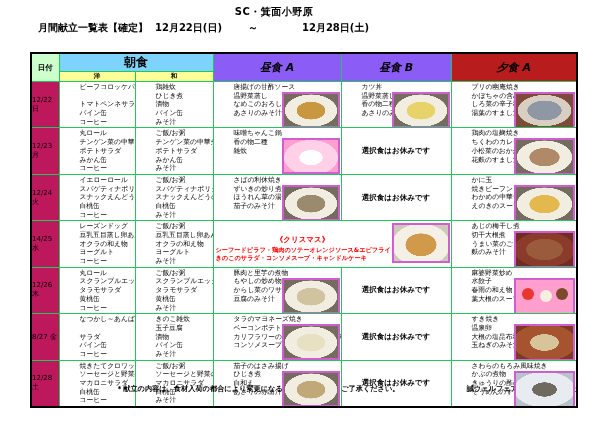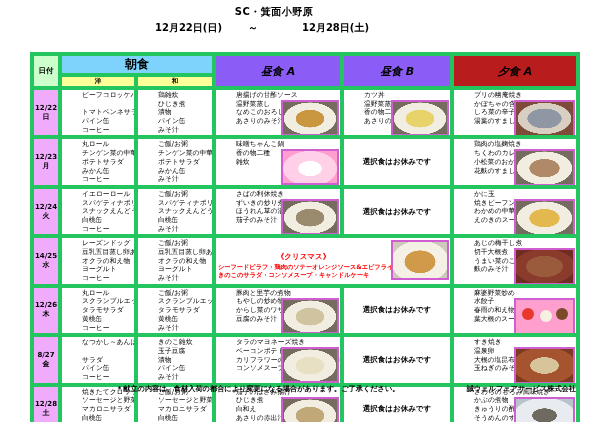--- a/index.html
+++ b/index.html
@@ -12,28 +12,28 @@
   .facility{position:absolute;top:5px;left:0;width:548px;text-align:center;
     font-size:10px;font-weight:bold;letter-spacing:.5px;}
   .hline2{position:absolute;top:21px;left:0;width:600px;height:16px;}
   .htitle{position:absolute;left:38px;font-size:10px;font-weight:bold;}
   .hdate1{position:absolute;left:155px;font-size:10px;font-weight:bold;}
   .htilde{position:absolute;left:248px;font-size:10px;font-weight:bold;}
   .hdate2{position:absolute;left:302px;font-size:10px;font-weight:bold;}
   
   table.menu{position:absolute;top:52px;left:30px;width:548px;
     border-collapse:collapse;table-layout:fixed;border:2px solid #000;}
-  table.menu th,table.menu td{border:4px solid #22c55e;padding:0;margin:0;}
+  table.menu th,table.menu td{border:1px solid #22c55e;padding:0;margin:0;}
   thead th{font-weight:bold;text-align:center;vertical-align:middle;}
   th.h-date{background:#ccffcc;font-size:7.5px;border-bottom:2px solid #000;}
   th.h-bf{background:#7dd3fc;font-size:12px;height:12px;}
   th.h-sub{background:#ffff99;font-size:6.5px;height:8px;border-bottom:2px solid #000;}
   th.h-lunch{background:#8b5cf6;font-size:11px;font-style:italic;border-bottom:2px solid #000;}
   th.h-dinner{background:#b91c1c;font-size:11px;font-style:italic;border-bottom:2px solid #000;}
-  td.date{background:#f0abfc;font-size:7px;font-weight:bold;text-align:center;vertical-align:middle;}
+  td.date{background:#be185d;font-size:7px;font-weight:normal;vertical-align:middle;}
   tbody tr{height:44px;}
   td.cell{vertical-align:top;}
   td.rel{position:relative;overflow:hidden;}
   .list{font-size:6.8px;line-height:1.28;white-space:pre;overflow:hidden;padding:1px 20px;}
   td.closed{text-align:center;vertical-align:middle;font-size:7.5px;font-weight:bold;}
   
   .ph{position:absolute;right:1px;top:10px;width:54px;height:32px;
     border:2px solid #cf5fd0;display:block;z-index:2;background:#ddd;}
   .ph.big{width:57px;height:33px;}
   .plate{background:radial-gradient(ellipse at 50% 52%, var(--food,#c9973f) 0 37%, #f1ede1 38% 68%, #756b5f 69%);}
@@ -64,20 +64,21 @@
   .foot{position:absolute;top:384px;left:30px;width:548px;display:flex;
     justify-content:space-between;align-items:flex-start;font-size:7.2px;font-weight:bold;}
   .note{margin-left:86px;}
   .company{margin-right:2px;}
 </style>
 </head>
 <body>
 
 <div class="facility">SC・箕面小野原</div>
 <div class="hline2">
+  <span class="htitle">月間献立一覧表【確定】</span>
   <span class="hdate1">12月22日(日)</span>
   <span class="htilde">～</span>
   <span class="hdate2">12月28日(土)</span>
 </div>
 
 <table class="menu">
   <colgroup>
     <col style="width:28px">
       <col style="width:76px">
       <col style="width:78px">

